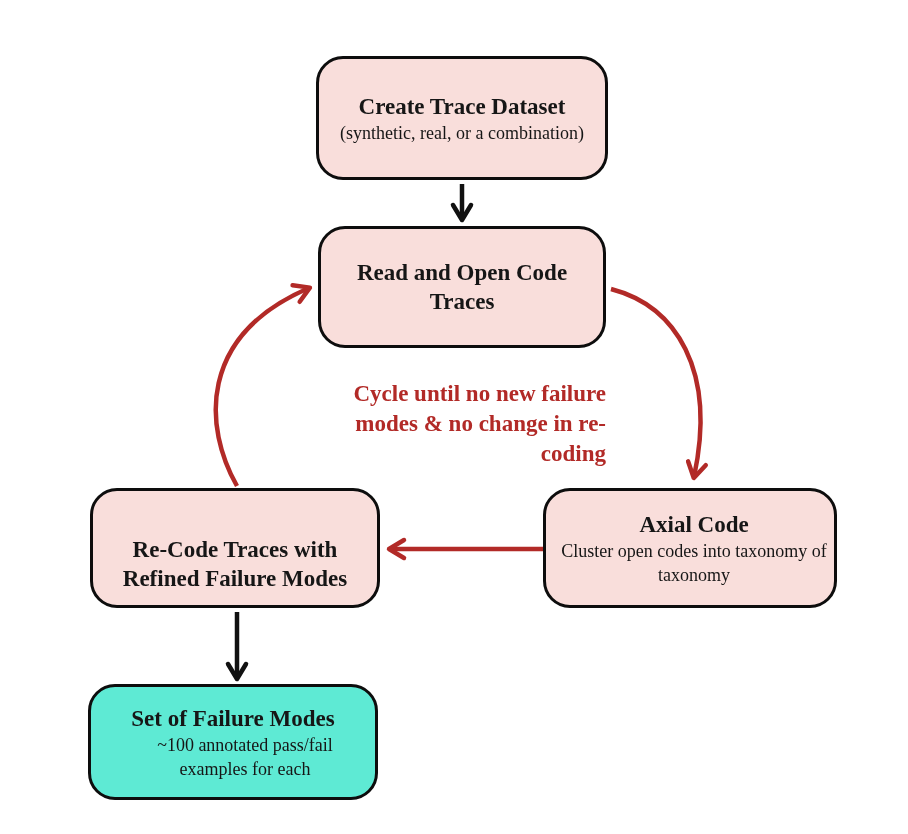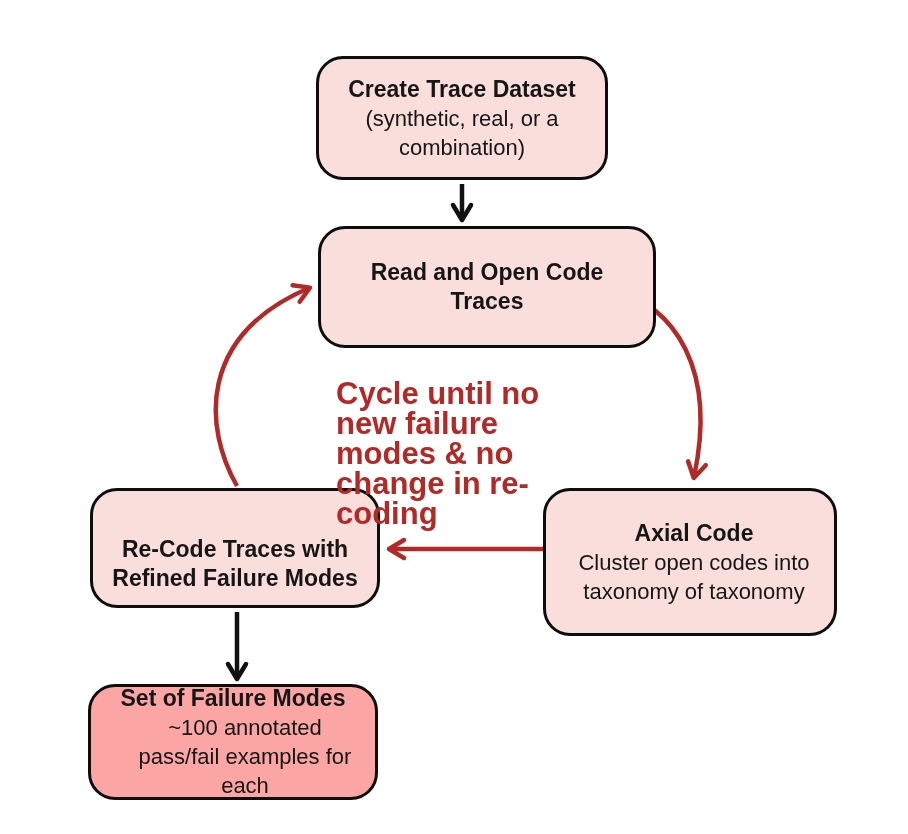--- a/index.html
+++ b/index.html
@@ -1,78 +1,78 @@
 <!DOCTYPE html>
 <html><head>
 <meta charset="utf-8">
 <style>
   html, body { margin: 0; padding: 0; background: #ffffff; }
   #canvas {
     position: relative;
     width: 908px;
     height: 834px;
     background: #ffffff;
-    font-family: Liberation Sans, sans-serif;
+    font-family: Liberation Serif, serif;
     overflow: hidden;
   }
   #arrow-layer {
     position: absolute;
     left: 0; top: 0;
     width: 908px; height: 834px;
   }
   .node {
     position: absolute;
     box-sizing: border-box;
     border: 3px solid #0d0d0d;
     border-radius: 27px;
     display: flex;
     flex-direction: column;
     align-items: center;
     justify-content: center;
     text-align: center;
     color: #161616;
   }
   .node.pink   { background: #f9dedb; }
-  .node.purple { background: #fca5a5; }
+  .node.purple { background: #5eead4; }
   .node-title {
     font-weight: 700;
     font-size: 23px;
     line-height: 29px;
   }
   .node-body {
     font-weight: 400;
-    font-size: 22px;
-    line-height: 29px;
+    font-size: 18px;
+    line-height: 24px;
   }
   #node-create  { left: 316px; top:  56px; width: 292px; height: 124px; }
   #node-create .node-title { width: 260px; }
   #node-create .node-body  { width: 250px; }
 
-  #node-read    { left: 318px; top: 226px; width: 338px; height: 122px; }
+  #node-read    { left: 318px; top: 226px; width: 288px; height: 122px; }
   #node-read .node-title   { width: 250px; }
 
-  #node-axial   { left: 543px; top: 488px; width: 294px; height: 148px; padding-left: 8px; }
+  #node-axial   { left: 543px; top: 488px; width: 294px; height: 120px; padding-left: 8px; }
   #node-axial .node-body   { width: 272px; }
 
   #node-recode  { left:  90px; top: 488px; width: 290px; height: 120px; }
   #node-recode .node-title { width: 250px; margin-top: 31px; }
 
   #node-set     { left:  88px; top: 684px; width: 290px; height: 116px; }
   #node-set .node-title    { width: 250px; }
   #node-set .node-body     { width: 228px; margin-left: 24px; }
 
   #cycle-label {
     position: absolute;
     left: 336px;
     top: 379px;
     width: 270px;
-    text-align: left;
+    text-align: right;
     color: #b22a27;
     font-weight: 700;
-    font-size: 31px;
+    font-size: 23px;
     line-height: 30px;
   }
 </style>
 </head>
 <body>
 
 <div id="canvas">
 
   <svg id="arrow-layer" viewBox="0 0 908 834" xmlns="http://www.w3.org/2000/svg">
     <defs>

